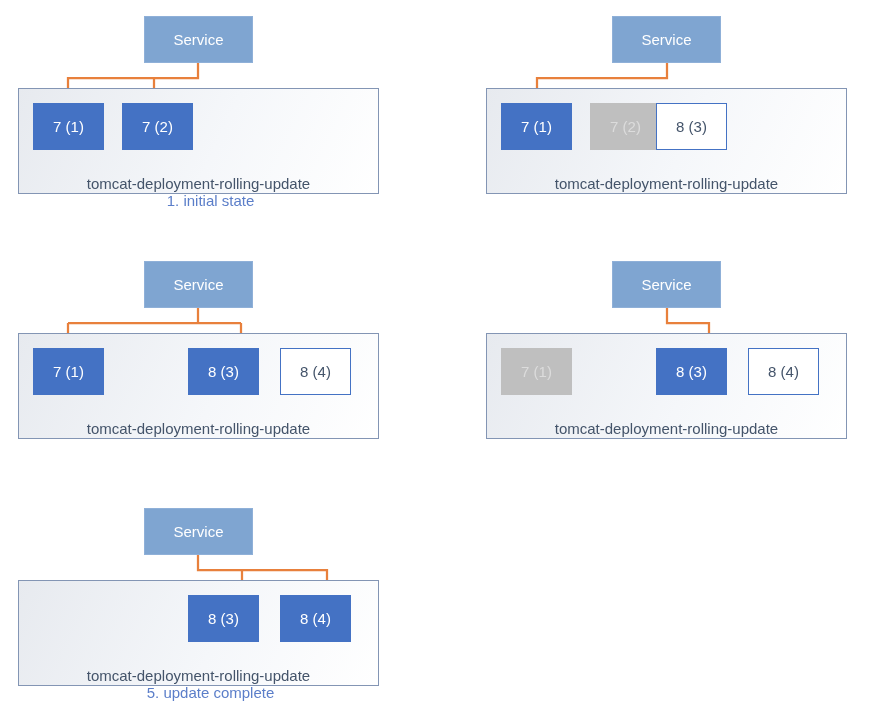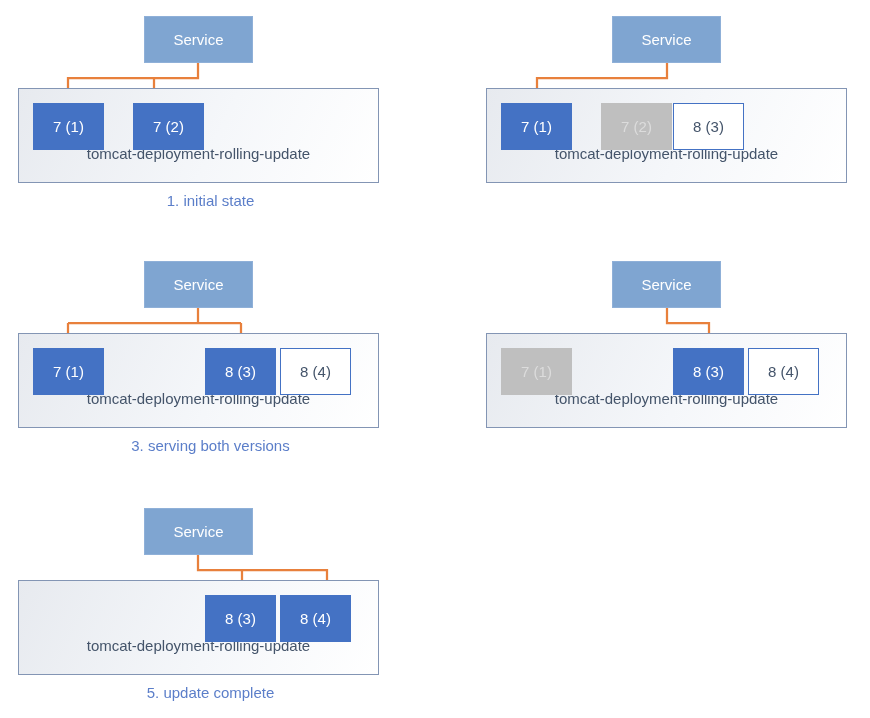--- a/index.html
+++ b/index.html
@@ -12,36 +12,36 @@
 
   .service {
     position:absolute; left:144px; top:16px; width:109px; height:47px;
     background:#7FA5D1; border:1px solid #8FB0D8; box-sizing:border-box;
     color:#ffffff; font-size:15px;
     display:flex; align-items:center; justify-content:center;
   }
   .connector { position:absolute; left:0; top:0; pointer-events:none; }
 
   .deployment {
-    position:absolute; left:18px; top:88px; width:361px; height:95px;
+    position:absolute; left:18px; top:88px; width:361px; height:106px;
     box-sizing:border-box; border:1px solid #8395B4;
     background:linear-gradient(115deg, #E7EAEF 0%, #F5F7FA 55%, #FFFFFF 100%);
-    display:flex; align-items:flex-end; justify-content:center; padding-bottom:20px;
+    display:flex; align-items:flex-end; justify-content:center; padding-bottom:1px;
   }
   .deployment-label { color:#44546A; font-size:15px; white-space:nowrap; }
 
   .pod {
     position:absolute; top:103px; width:71px; height:47px; box-sizing:border-box;
     font-size:15px; display:flex; align-items:center; justify-content:center;
     white-space:nowrap;
   }
   .pod.active  { background:#4472C4; color:#FFFFFF; }
   .pod.stopped { background:#BFBFBF; color:#DCDCDC; }
   .pod.new     { background:#FFFFFF; border:1px solid #4472C4; color:#44546A; }
-  .slot-a{left:33px} .slot-b{left:133px} .slot-c{left:205px} .slot-d{left:280px}
+  .slot-a{left:33px} .slot-b{left:122px} .slot-c{left:188px} .slot-d{left:280px}
 
   .caption {
     position:absolute; left:30px; top:192px; width:361px;
     text-align:center; color:#5B7EC9; font-size:15px; white-space:nowrap;
   }
   .arrowline { stroke:#E8803C; stroke-width:2.25; fill:none; }
   .arrowhead { fill:#E8803C; }
 </style>
 </head>
 <body>
@@ -81,21 +81,20 @@
     <path class="arrowline" d="M198,63 V78 M68,78 H241 M68,78 V92 M241,78 V92"></path>
     <polygon class="arrowhead" points="62.5,92 73.5,92 68,104"></polygon>
     <polygon class="arrowhead" points="235.5,92 246.5,92 241,104"></polygon>
   </svg>
   <div class="deployment">
     <div class="deployment-label">tomcat-deployment-rolling-update</div>
   </div>
   <div class="pod active slot-a">7 (1)</div>
   <div class="pod active slot-c">8 (3)</div>
   <div class="pod new slot-d">8 (4)</div>
-  <div class="caption">3. serving both versions</div>
 </div>
 
 <div class="panel" id="p4">
   <div class="service">Service</div>
   <svg class="connector" width="400" height="245" viewBox="0 0 400 245">
     <path class="arrowline" d="M199,63 V78 H241 V92"></path>
     <polygon class="arrowhead" points="235.5,92 246.5,92 241,104"></polygon>
   </svg>
   <div class="deployment">
     <div class="deployment-label">tomcat-deployment-rolling-update</div>

